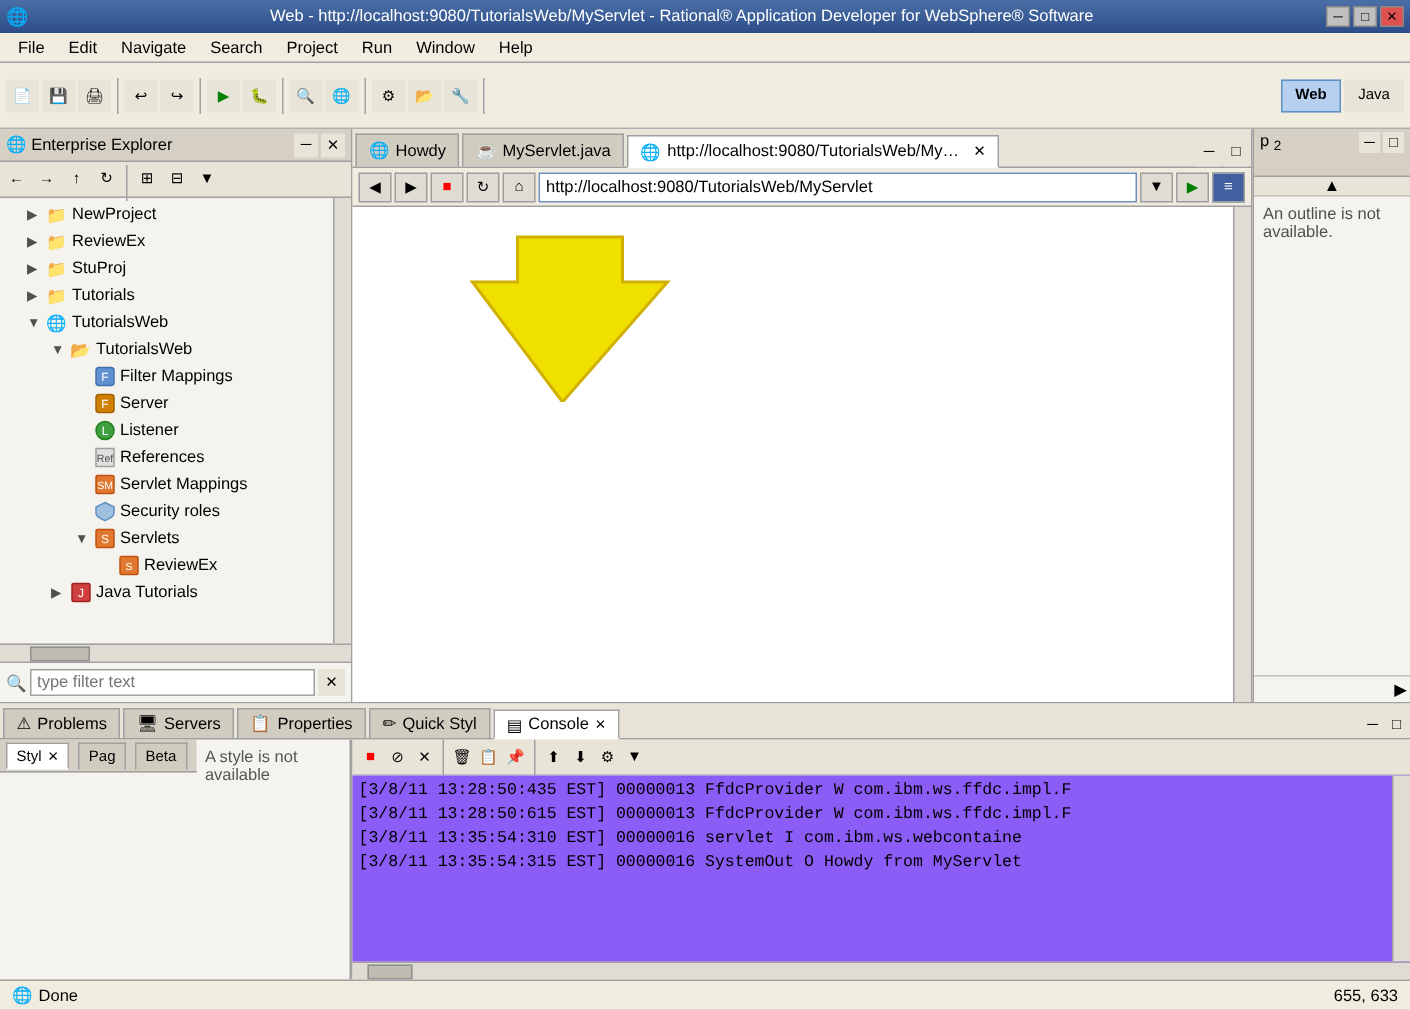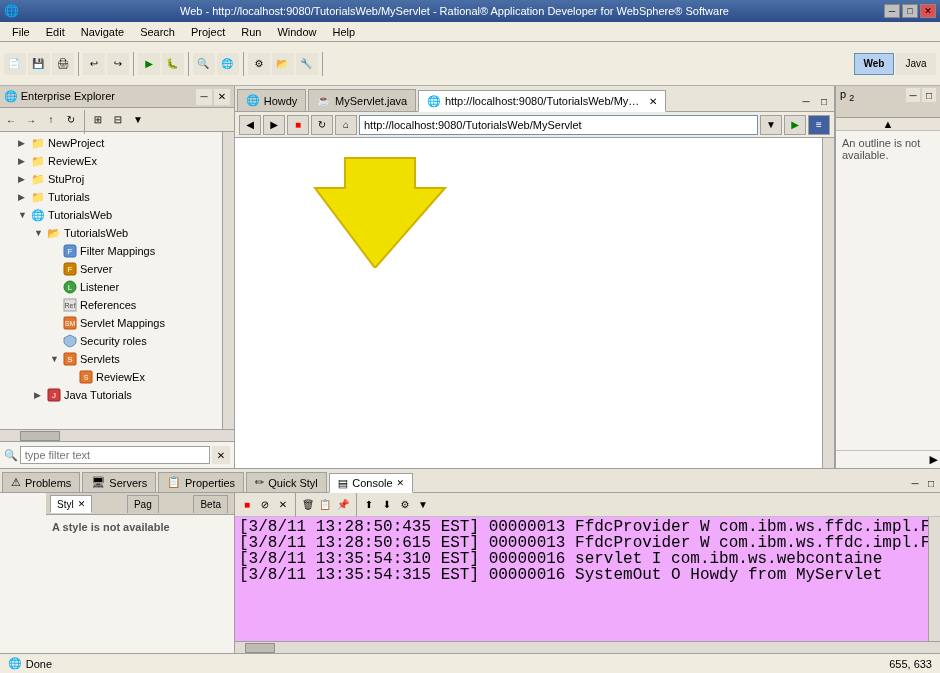--- a/index.html
+++ b/index.html
@@ -67,28 +67,28 @@
     #right-header { background: #d6d0c4; border-bottom: 1px solid #a0a0a0; padding: 2px 4px; height: 32px; display: flex; align-items: flex-start; justify-content: space-between; }
     #right-content { flex: 1; padding: 6px; font-size: 11px; color: #555; }
 
     
     #bottom { height: 185px; background: #f5f3ee; border-top: 1px solid #a0a0a0; display: flex; flex-direction: column; }
     #bottom-tabs { background: #e8e4d8; border-bottom: 1px solid #a0a0a0; display: flex; align-items: flex-end; padding: 2px 2px 0; height: 24px; }
     .btab { padding: 1px 8px; border: 1px solid #a0a0a0; border-bottom: none; background: #d0ccc0; font-size: 11px; cursor: pointer; display: flex; align-items: center; gap: 4px; height: 20px; margin-right: 2px; }
     .btab.active { background: white; border-bottom: 1px solid white; margin-bottom: -1px; }
     #console-header { background: #e8e4d8; padding: 2px 6px; font-size: 11px; border-bottom: 1px solid #c0c0c0; }
     #console-toolbar { background: #e8e4d8; border-bottom: 1px solid #c0c0c0; padding: 2px 4px; display: flex; align-items: center; gap: 2px; height: 24px; }
-    #console-output { flex: 1; background: #f0abfc; font-family: 'Courier New', monospace; font-size: 16px; padding: 2px 4px; overflow: auto; color: #000; }
+    #console-output { flex: 1; background: #8b5cf6; font-family: 'Courier New', monospace; font-size: 11px; padding: 2px 4px; overflow: auto; color: #000; }
     .console-line { white-space: nowrap; line-height: 16px; }
 
     
     #bottom-left { width: 235px; border-right: 1px solid #a0a0a0; display: flex; flex-direction: column; }
     #bottom-left-header { background: #d6d0c4; border-bottom: 1px solid #a0a0a0; padding: 2px 4px; height: 22px; display: flex; align-items: center; justify-content: space-between; }
     #bottom-main { display: flex; flex: 1; overflow: hidden; }
-    #bottom-left-content { width: 235px; padding: 6px; font-size: 11px; color: #555; border-right: 1px solid #a0a0a0; font-weight: bold; }
+    #bottom-left-content { width: 235px; padding: 6px; font-size: 11px; color: #555; border-right: 1px solid #a0a0a0; }
     #bottom-right-content { flex: 1; }
     .expand-arrow { color: #505050; font-size: 9px; width: 12px; display: inline-block; }
 
     
     #explorer-tree-wrap { flex: 1; display: flex; overflow: hidden; }
     #explorer-tree-inner { flex: 1; overflow: auto; padding: 2px; }
   </style>
 </head>
 <body>
 
@@ -396,21 +396,21 @@
       <span style="font-size:9px;">✕</span>
     </div>
     <div style="margin-left:auto;display:flex;gap:2px;">
       <div class="tb-btn" style="width:14px;height:18px;">─</div>
       <div class="tb-btn" style="width:14px;height:18px;">□</div>
     </div>
   </div>
 
   <div id="bottom-main" style="display:flex;flex:1;overflow:hidden;">
 
-    <div id="bottom-left" style="width:235px;border-right:1px solid #a0a0a0;display:flex;flex-direction:column;padding-left:46px;">
+    <div id="bottom-left" style="width:235px;border-right:1px solid #a0a0a0;display:flex;flex-direction:row;">
       <div id="bottom-left-header" style="background:#d6d0c4;border-bottom:1px solid #a0a0a0;padding:2px 4px;height:22px;display:flex;align-items:center;gap:4px;">
         <div class="btab active" style="height:18px;padding:1px 6px;font-size:10px;">
           <span>Styl</span>
           <span style="font-size:9px;">✕</span>
         </div>
         <div class="btab" style="height:18px;padding:1px 6px;font-size:10px;">
           <span>Pag</span>
         </div>
         <div class="btab" style="height:18px;padding:1px 6px;font-size:10px;">
           <span>Beta</span>

